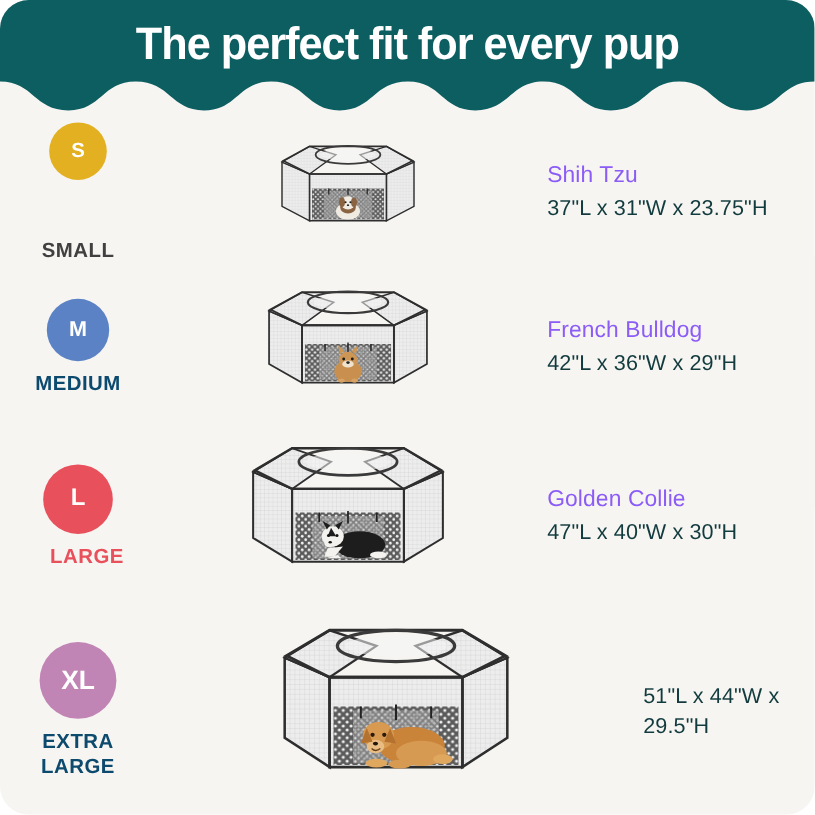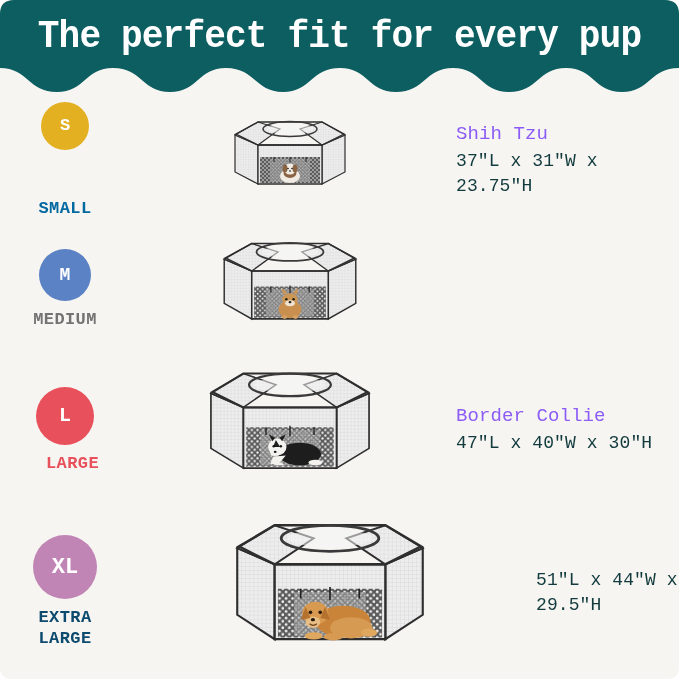--- a/index.html
+++ b/index.html
@@ -5,23 +5,23 @@
   html, body {
     margin: 0;
     padding: 0;
     background: #ffffff;
   }
   #page {
     position: relative;
     width: 679px;
     height: 679px;
     background: #F7F5F2;
-    border-radius: 10px;
+    border-radius: 24px;
     overflow: hidden;
-    font-family: Liberation Mono, monospace;
+    font-family: Liberation Sans, sans-serif;
   }
 
   
   .header {
     position: absolute;
     left: 0; top: 0;
     width: 679px;
     height: 95px;
   }
   .header-bg {
@@ -121,21 +121,21 @@
            C142,92 142,68 113,68
            C85,68 85,92 57,92
            C28,92 28,68 0,68 Z"></path>
     </svg>
     <div class="header-title">The perfect fit for every pup</div>
   </div>
 
   <div class="row" style="top:104px; height:112px;">
     <div class="badge-col">
       <div class="badge-circle" style="width:48px;height:48px;background:#E3B022;font-size:17px;">S</div>
-      <div class="badge-label" style="color:#0369a1;margin-top:48px;">SMALL</div>
+      <div class="badge-label" style="color:#404040;margin-top:48px;">SMALL</div>
     </div>
 
     <div class="art-col">
       <svg width="124" height="102" viewBox="0 0 248 204">
         <defs>
           <pattern id="dotA" width="8" height="8" patternUnits="userSpaceOnUse">
             <rect width="8" height="8" fill="#5b5b5b"></rect>
             <circle cx="2" cy="2" r="1.6" fill="#f2f2f2"></circle>
             <circle cx="6" cy="6" r="1.6" fill="#f2f2f2"></circle>
           </pattern>
@@ -185,21 +185,21 @@
 
     <div class="info-col">
       <div class="breed-name">Shih Tzu</div>
       <div class="breed-dims">37"L x 31"W x 23.75"H</div>
     </div>
   </div>
 
   <div class="row" style="top:226px; height:126px;">
     <div class="badge-col">
       <div class="badge-circle" style="width:52px;height:52px;background:#5B82C4;font-size:18px;">M</div>
-      <div class="badge-label" style="color:#737373;">MEDIUM</div>
+      <div class="badge-label" style="color:#0c4a6e;">MEDIUM</div>
     </div>
 
     <div class="art-col">
       <svg width="152" height="122" viewBox="0 0 248 204">
         <defs>
           <pattern id="dotB" width="8" height="8" patternUnits="userSpaceOnUse">
             <rect width="8" height="8" fill="#5b5b5b"></rect>
             <circle cx="2" cy="2" r="1.6" fill="#f2f2f2"></circle>
             <circle cx="6" cy="6" r="1.6" fill="#f2f2f2"></circle>
           </pattern>
@@ -235,20 +235,24 @@
           <ellipse cx="124" cy="126" rx="8" ry="5" fill="#EFE2CF"></ellipse>
           <circle cx="118" cy="119" r="2" fill="#1a1a1a"></circle>
           <circle cx="130" cy="119" r="2" fill="#1a1a1a"></circle>
           <ellipse cx="124" cy="124" rx="2.4" ry="1.8" fill="#222"></ellipse>
           <ellipse cx="115" cy="149" rx="4.5" ry="3" fill="#D7A263"></ellipse>
           <ellipse cx="133" cy="149" rx="4.5" ry="3" fill="#D7A263"></ellipse>
         </g>
       </svg>
     </div>
 
+    <div class="info-col">
+      <div class="breed-name">French Bulldog</div>
+      <div class="breed-dims">42"L x 36"W x 29"H</div>
+    </div>
   </div>
 
   <div class="row" style="top:358px; height:144px;">
     <div class="badge-col">
       <div class="badge-circle" style="width:58px;height:58px;background:#E8505B;font-size:20px;">L</div>
       <div class="badge-label" style="color:#E8505B;margin-left:15px;">LARGE</div>
     </div>
 
     <div class="art-col">
       <svg width="182" height="144" viewBox="0 0 248 204">
@@ -292,21 +296,21 @@
           <circle cx="101" cy="125" r="1.8" fill="#141414"></circle>
           <circle cx="111" cy="125" r="1.8" fill="#141414"></circle>
           <ellipse cx="103" cy="133" rx="2" ry="1.6" fill="#1a1a1a"></ellipse>
           <path d="M112,148 L98,152 L116,152 Z" fill="#F4F2EE"></path>
           <ellipse cx="160" cy="148" rx="10" ry="4" fill="#F4F2EE"></ellipse>
         </g>
       </svg>
     </div>
 
     <div class="info-col">
-      <div class="breed-name">Border Collie</div>
+      <div class="breed-name">Golden Collie</div>
       <div class="breed-dims">47"L x 40"W x 30"H</div>
     </div>
   </div>
 
   <div class="row" style="top:510px; height:164px;gap:40px;">
     <div class="badge-col">
       <div class="badge-circle" style="width:64px;height:64px;background:#C185B5;font-size:22px;">XL</div>
       <div class="badge-label" style="color:#0c4a6e;width:110px;">EXTRA LARGE</div>
     </div>
 

